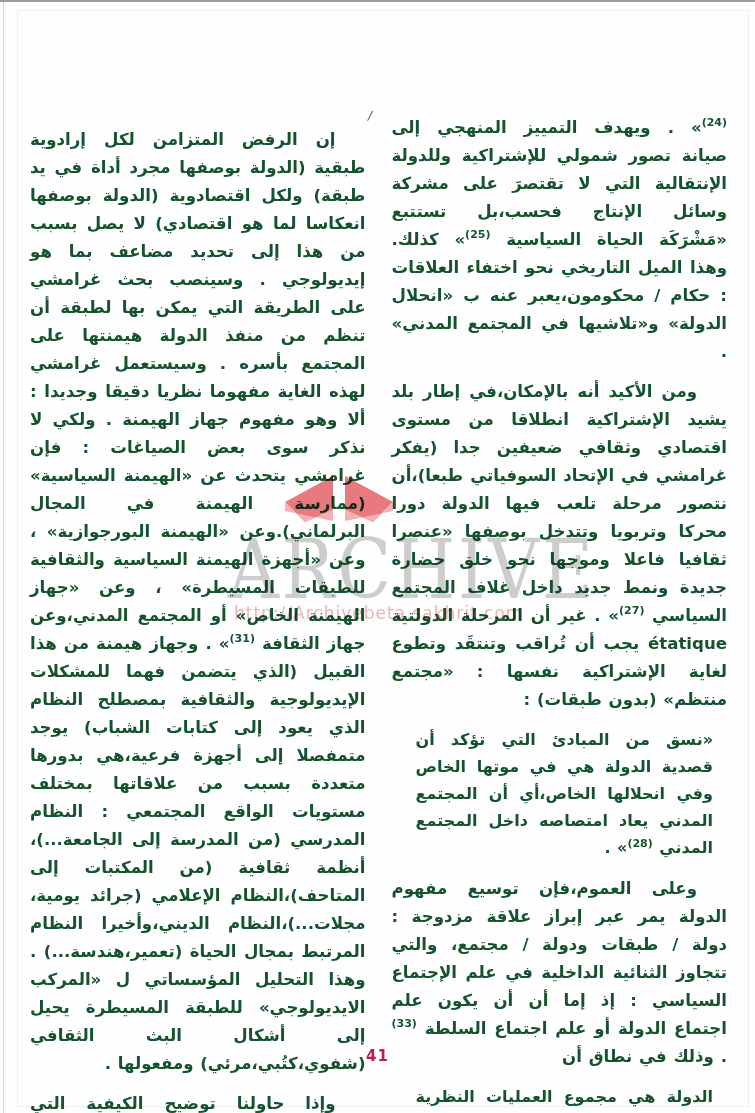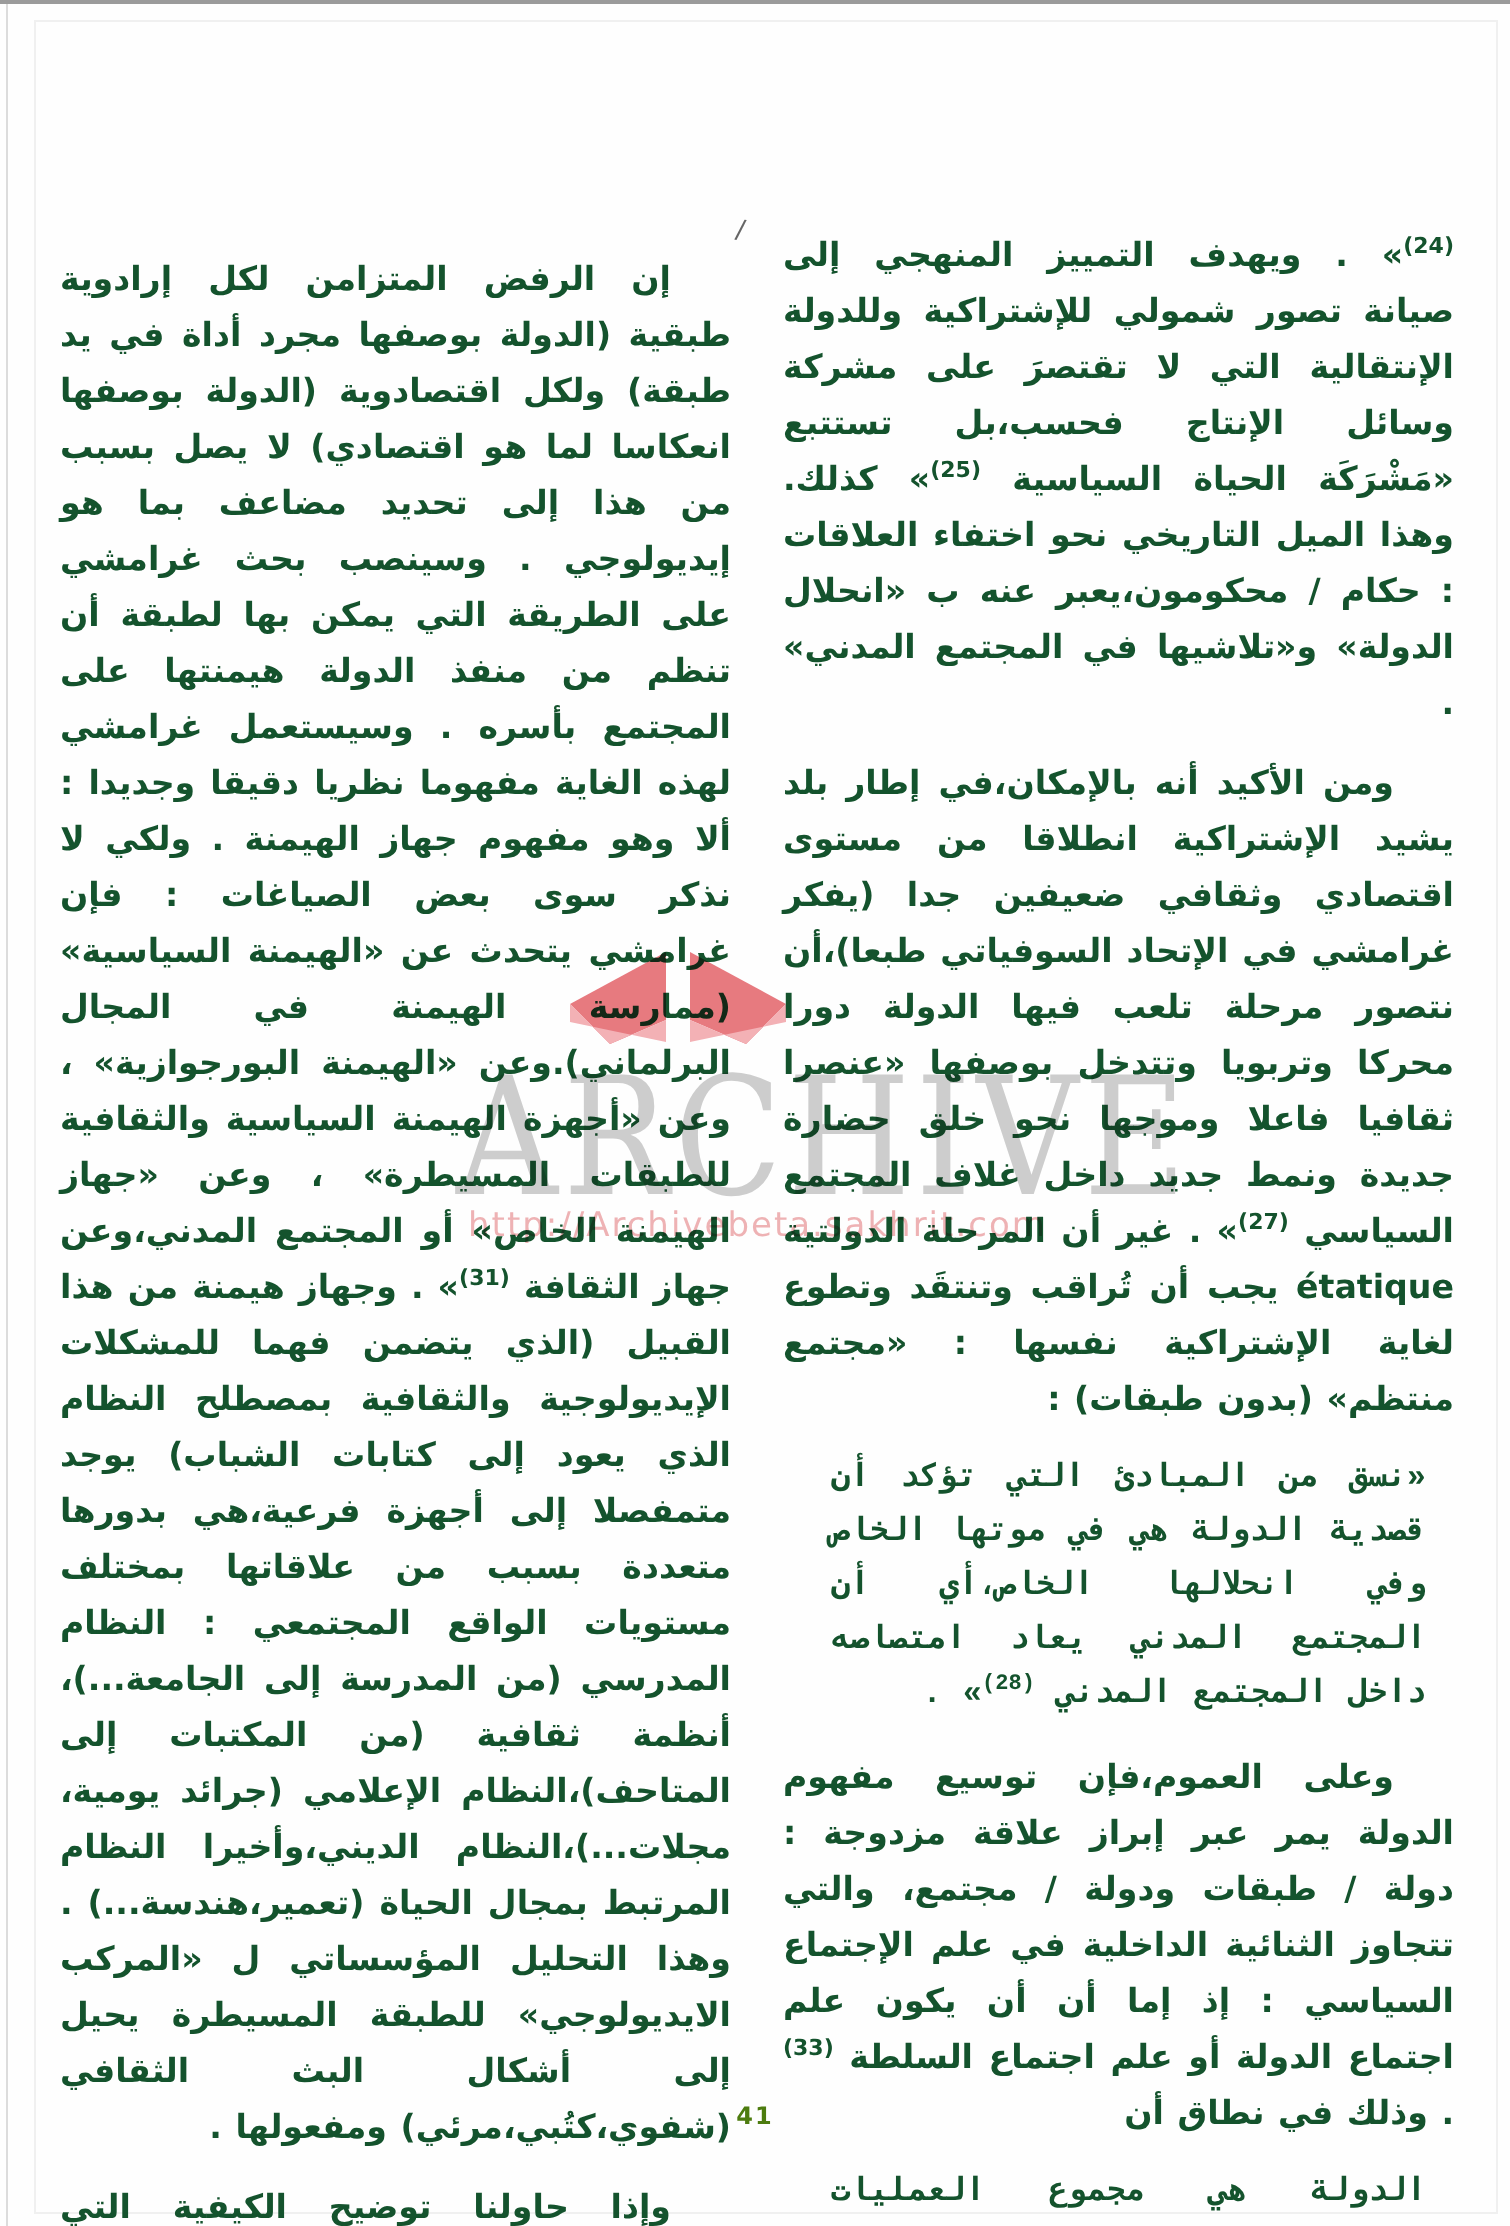--- a/index.html
+++ b/index.html
@@ -30,21 +30,20 @@
     color:#14532d;
     word-spacing:1px;
   }
   .indent{text-indent:30px;}
   .quote{
     margin:2px 0 14px 0;
     margin-inline-start:14px;
     margin-inline-end:24px;
     font-size:16px;
     line-height:27px;
-    font-family:Liberation Mono, monospace;
   }
   .para sup{font-size:11px;line-height:0;vertical-align:super;letter-spacing:0;}
   .watermark{position:absolute;z-index:2;pointer-events:none;mix-blend-mode:multiply;}
   .wm-brand{
     left:228px;top:520px;
     font-family:"DejaVu Serif",serif;
     font-size:82px;font-weight:normal;
     color:rgba(125,125,125,0.38);
     letter-spacing:3px;
     transform:scaleX(0.86);
@@ -56,21 +55,21 @@
     font-family:"DejaVu Sans",sans-serif;
     font-size:17px;
     color:rgba(226,116,120,0.55);
     letter-spacing:1px;
     white-space:nowrap;
   }
   .wm-logo{left:283px;top:472px;width:112px;height:76px;opacity:0.85;}
   .page-number{
     position:absolute;left:0;right:0;bottom:48px;
     text-align:center;
-    font-size:12px;font-weight:bold;color:#4d7c0f;
+    font-size:15px;font-weight:bold;color:#be185d;
     letter-spacing:1px;z-index:1;
   }
   .artifact-slash{
     position:absolute;left:368px;top:106px;
     font-size:13px;color:#666;transform:rotate(10deg);z-index:1;
   }
 </style>
 </head>
 <body>
 

